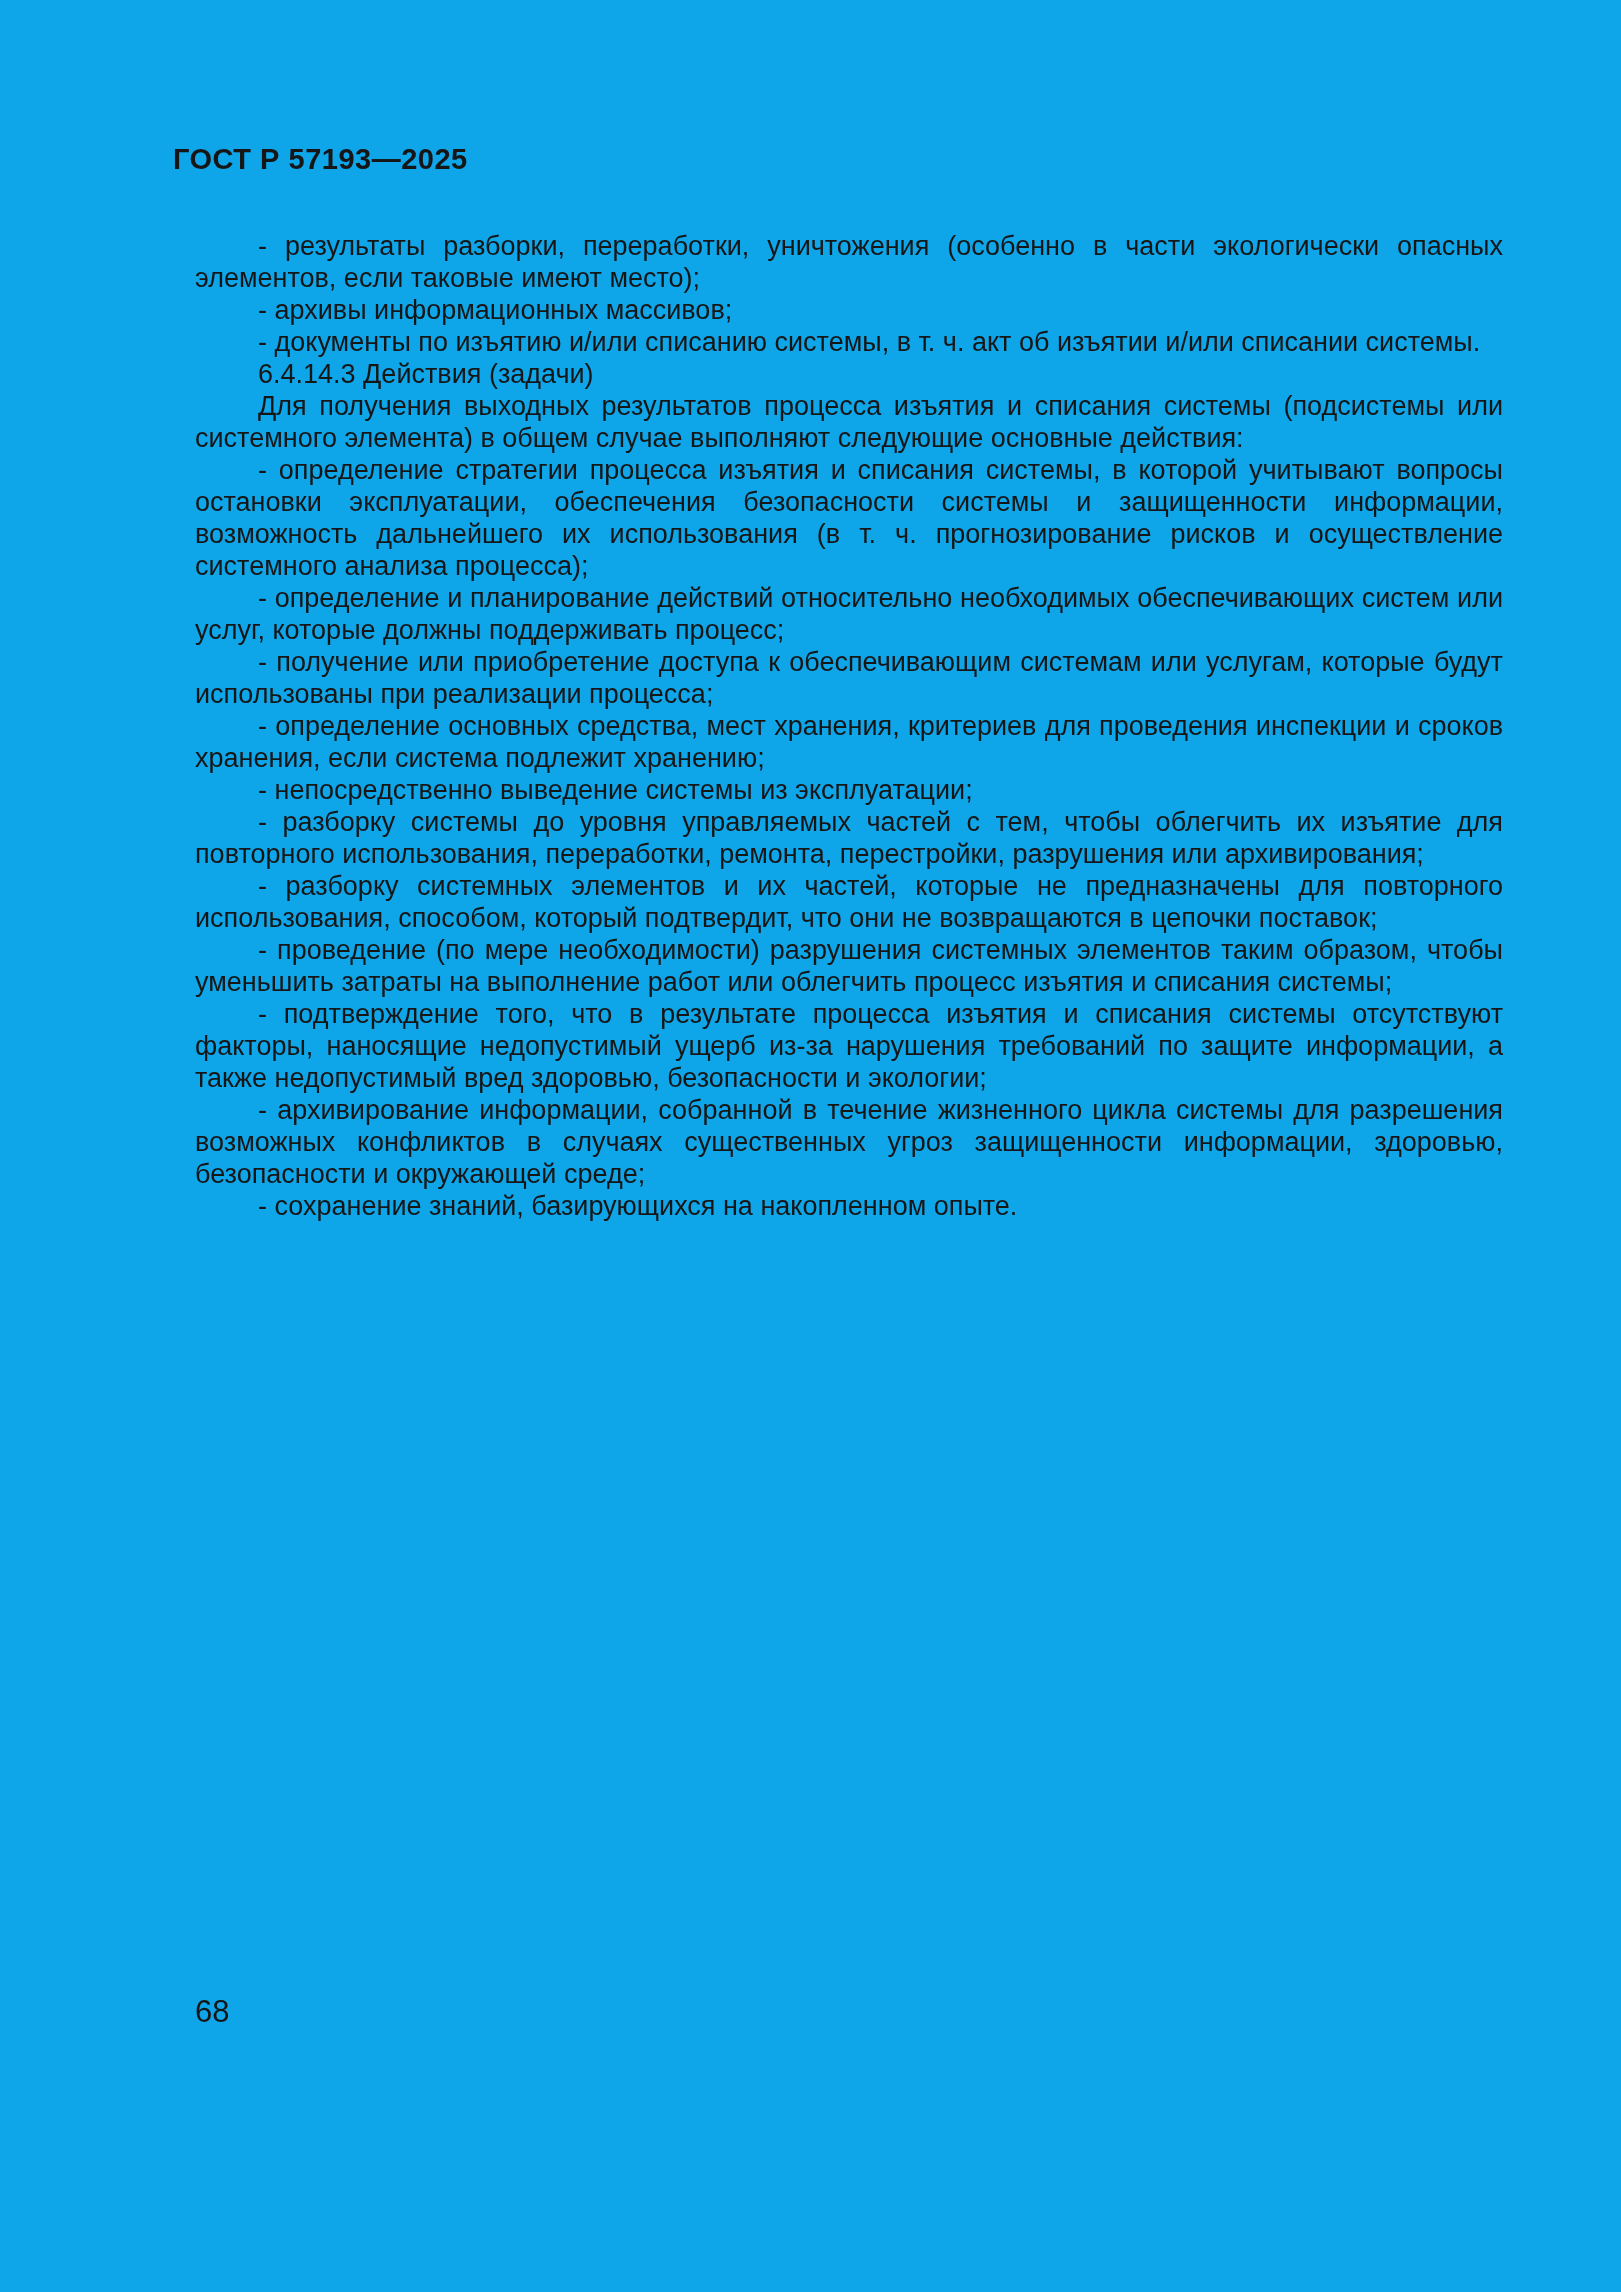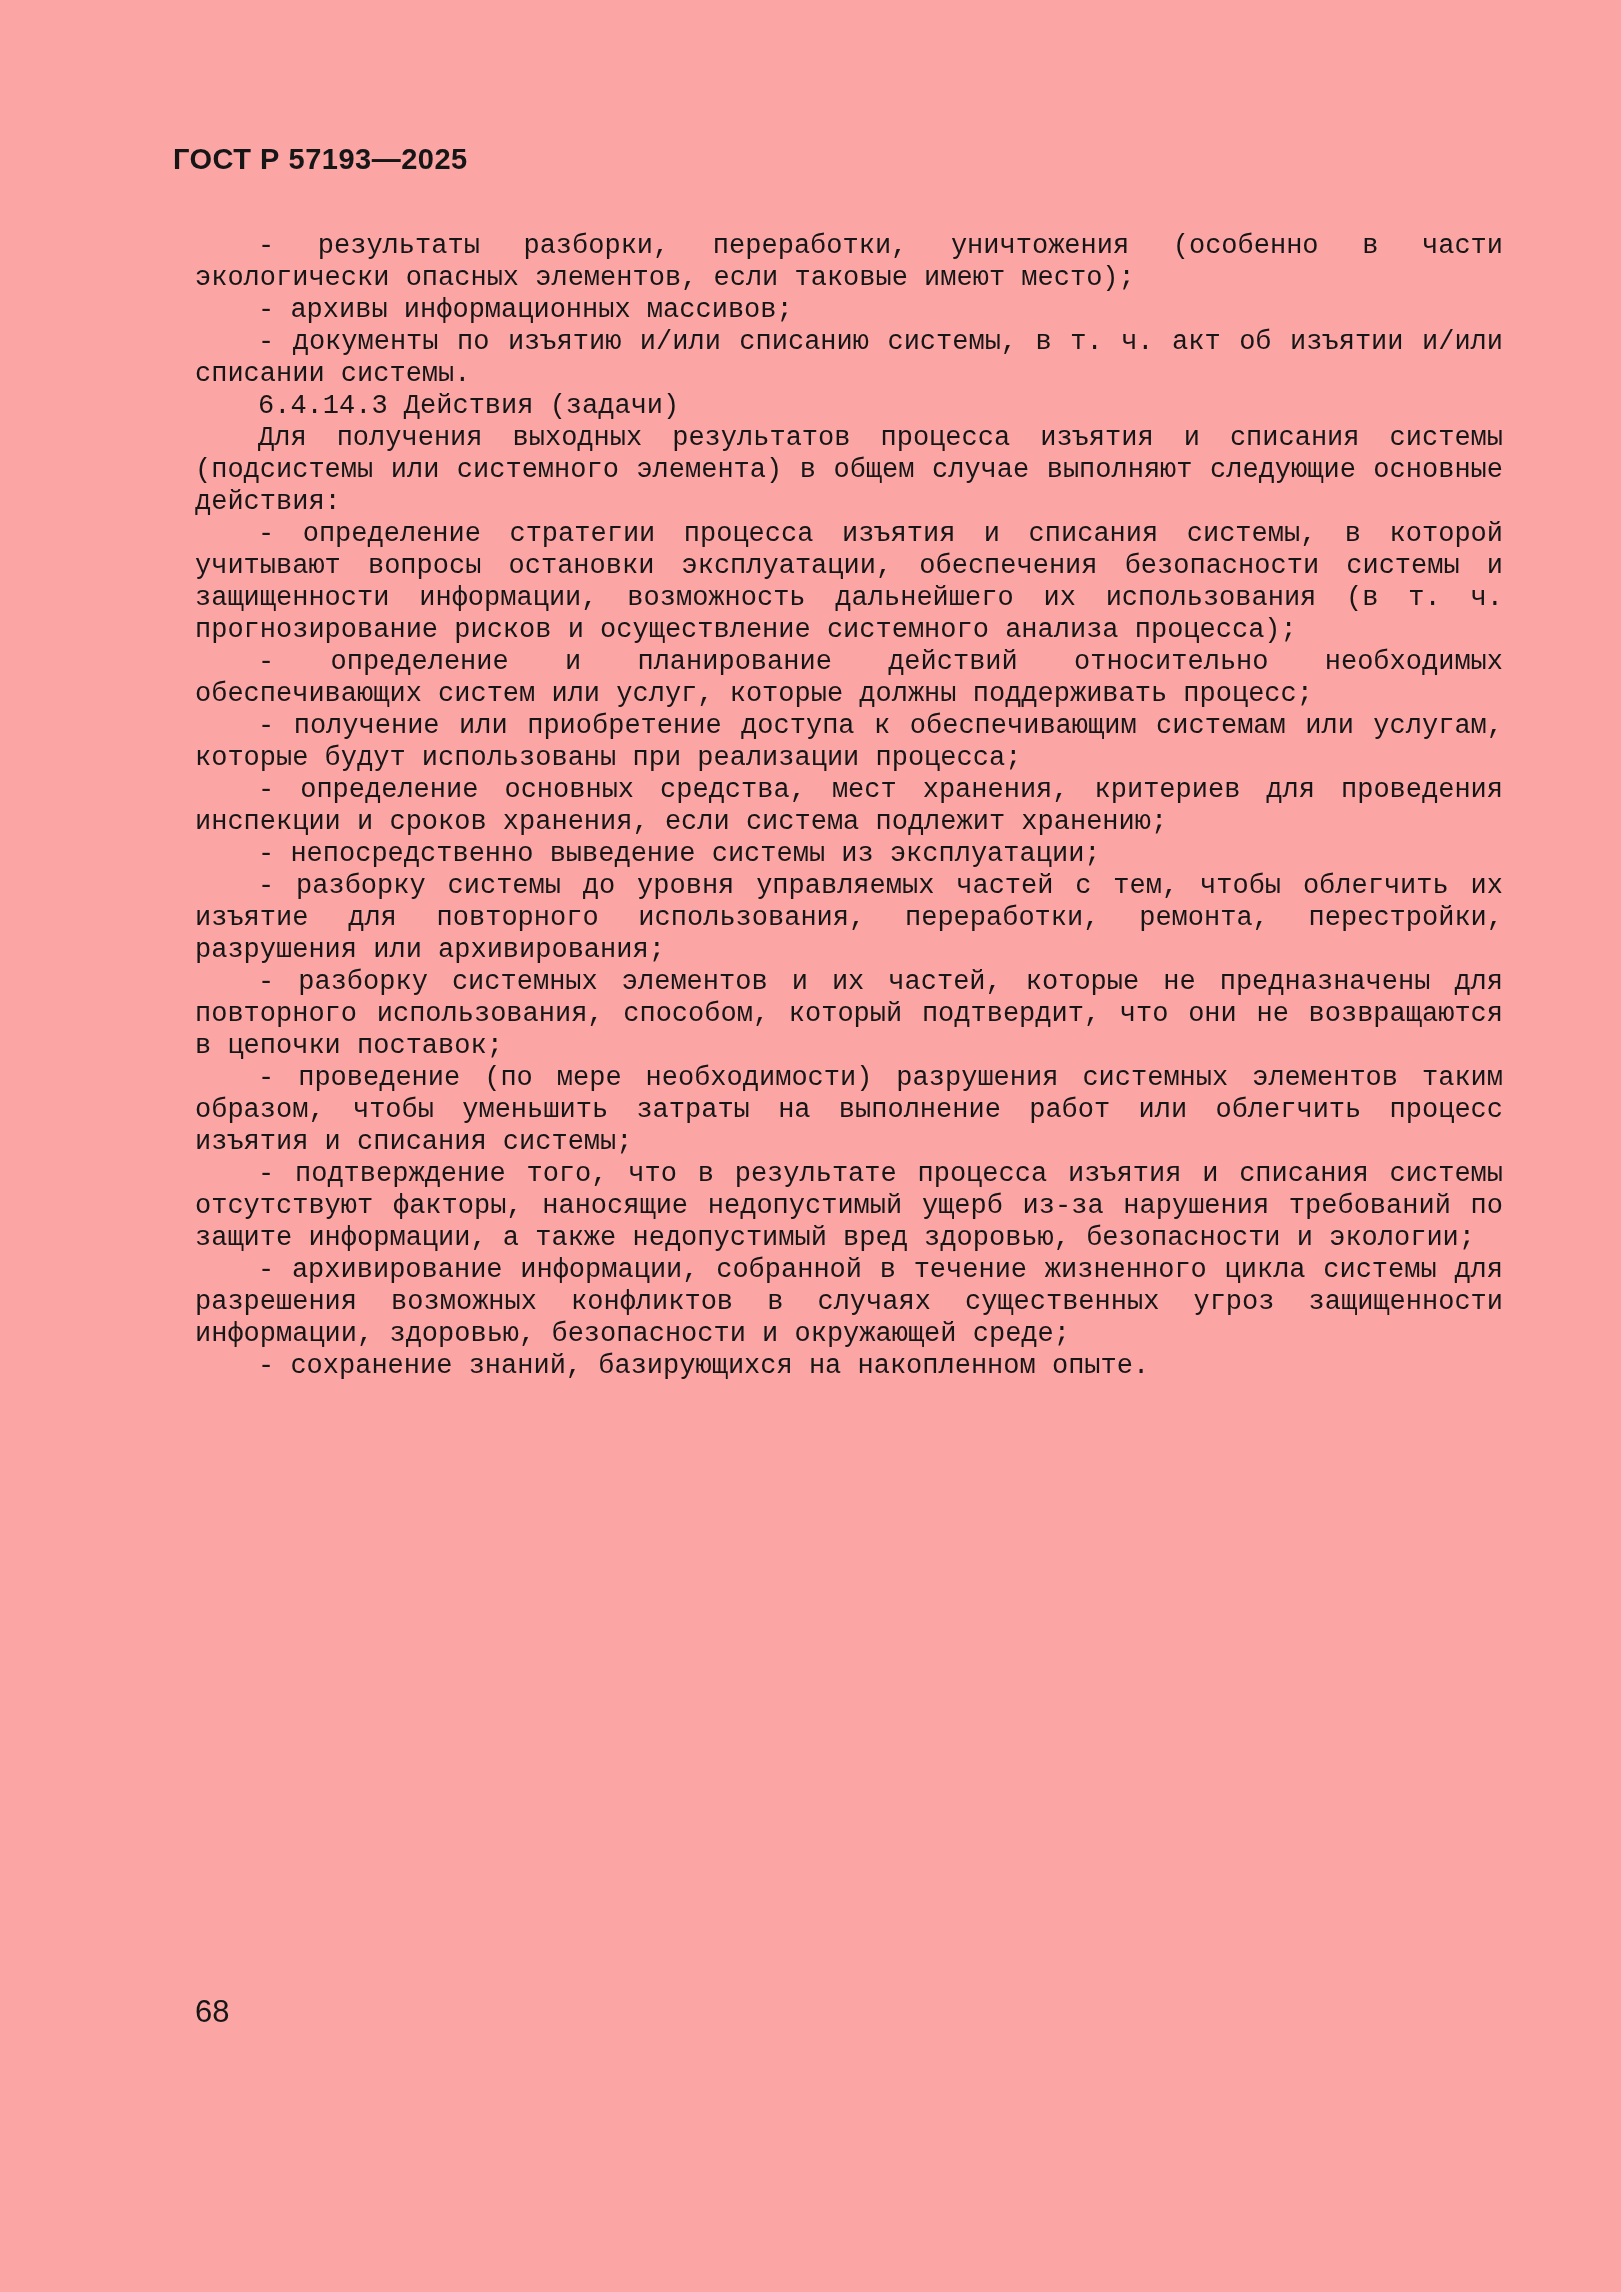--- a/index.html
+++ b/index.html
@@ -4,21 +4,21 @@
 <style>
   html, body {
     margin: 0;
     padding: 0;
     background: #ffffff;
   }
   .page {
     position: relative;
     width: 1621px;
     height: 2293px;
-    background: #fca5a5;
+    background: #0ea5e9;
     font-family: "Liberation Sans", sans-serif;
     color: #161616;
     overflow: hidden;
   }
   .doc-header {
     position: absolute;
     left: 173px;
     top: 143px;
     font-size: 29px;
     font-weight: bold;
@@ -26,21 +26,20 @@
     white-space: nowrap;
   }
   .body-text {
     position: absolute;
     left: 195px;
     top: 230px;
     width: 1308px;
     font-size: 27px;
     line-height: 32px;
     text-align: justify;
-    font-family: Liberation Mono, monospace;
   }
   .body-text p {
     margin: 0;
     padding: 0;
     text-indent: 63px;
   }
   .body-text p.heading {
     text-align: left;
   }
   .page-number {

